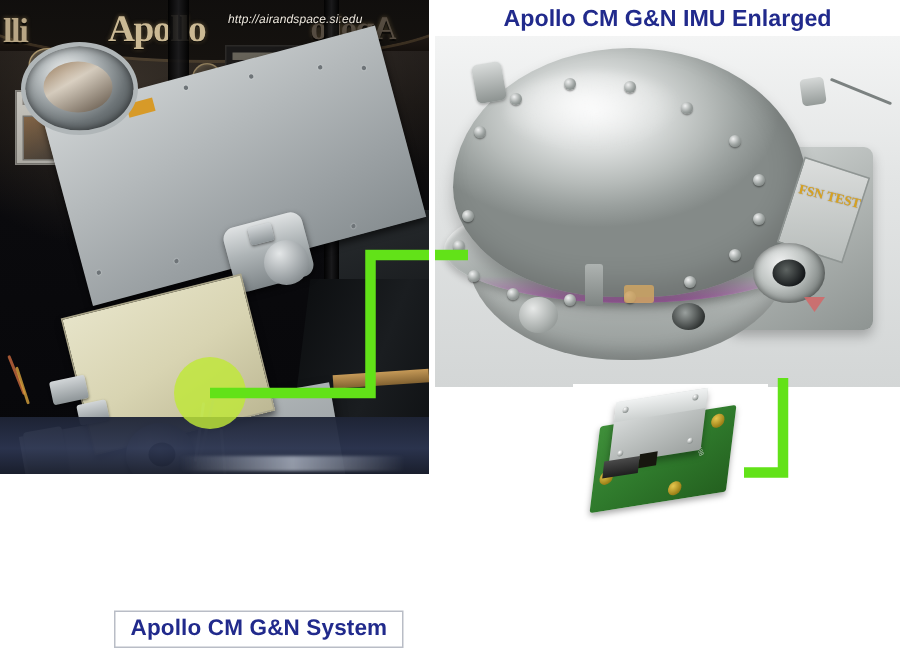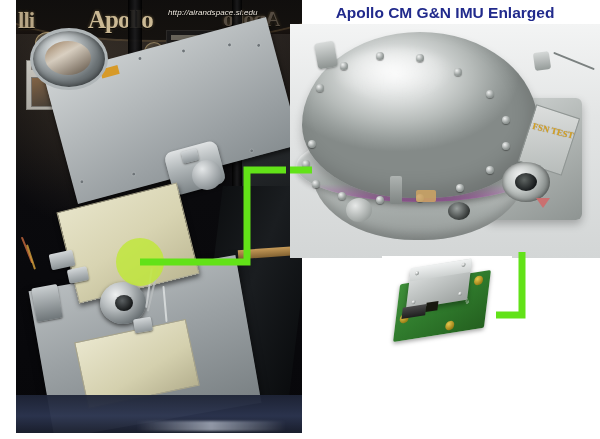--- a/index.html
+++ b/index.html
@@ -13,21 +13,21 @@
     width:600px;height:439px;
     background:#ffffff;
     overflow:hidden;
   }
 
   
   .photo{position:absolute;overflow:hidden;}
 
   
   #left-photo{
-    left:16px;top:0;width:286px;height:433px;
+    left:0;top:0;width:286px;height:316px;
     background:#0a0a12;
   }
   
   #left-photo .hall{
     position:absolute;inset:0;
     background:
       radial-gradient(ellipse 70% 50% at 30% 18%, rgba(60,52,44,.85) 0%, rgba(16,14,16,0) 70%),
       radial-gradient(ellipse 60% 40% at 82% 10%, rgba(48,42,38,.7) 0%, rgba(10,10,14,0) 70%),
       linear-gradient(180deg,#241f1c 0%,#14110f 22%,#0a0a0d 45%,#07070a 100%);
   }
@@ -584,14 +584,15 @@
     <polyline class="cal-line" points="140,262 247,262 247,170 286,170"></polyline>
 
     <line class="cal-line" x1="290" y1="170" x2="312" y2="170"></line>
 
     <polyline class="cal-line" points="522,252 522,315 496,315"></polyline>
   </svg>
 
   <div class="title-text" id="title-top">Apollo CM G&amp;N IMU Enlarged</div>
 
 
+  <div class="caption-box" id="cap-left">Apollo CM G&amp;N System</div>
 
 </div>
 
 </body></html>

